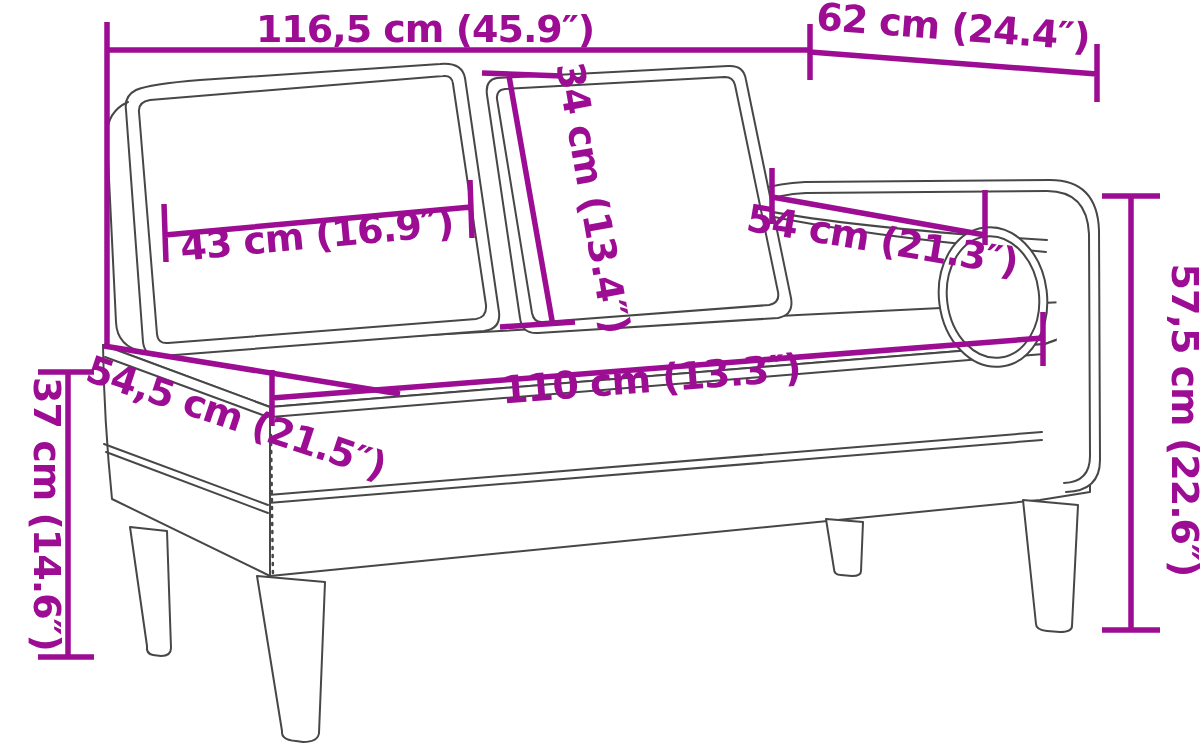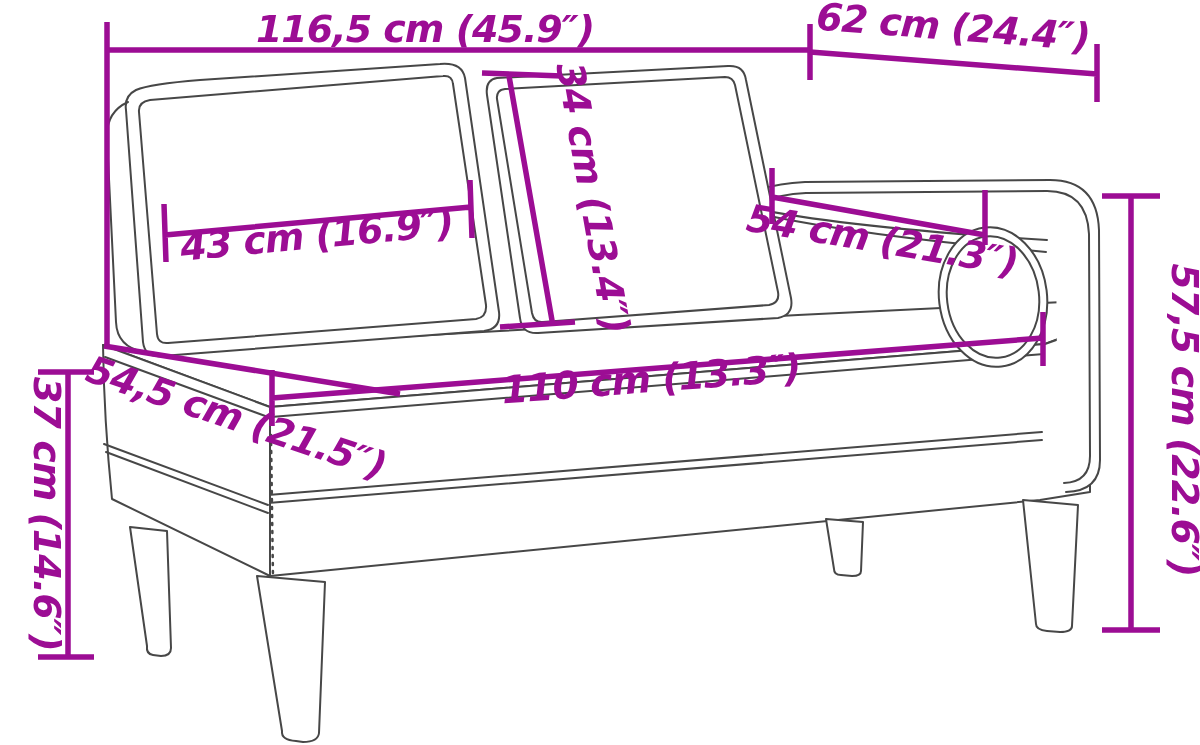--- a/index.html
+++ b/index.html
@@ -7,21 +7,20 @@
     padding: 0;
     background: #ffffff;
   }
   #canvas {
     position: relative;
     width: 1200px;
     height: 743px;
     background: #ffffff;
     overflow: hidden;
     font-family: "DejaVu Sans", sans-serif;
-    font-style: italic;
   }
   svg { display: block; }
   .outline {
     fill: none;
     stroke: #474747;
     stroke-width: 2;
     stroke-linecap: round;
     stroke-linejoin: round;
   }
   .panel {

